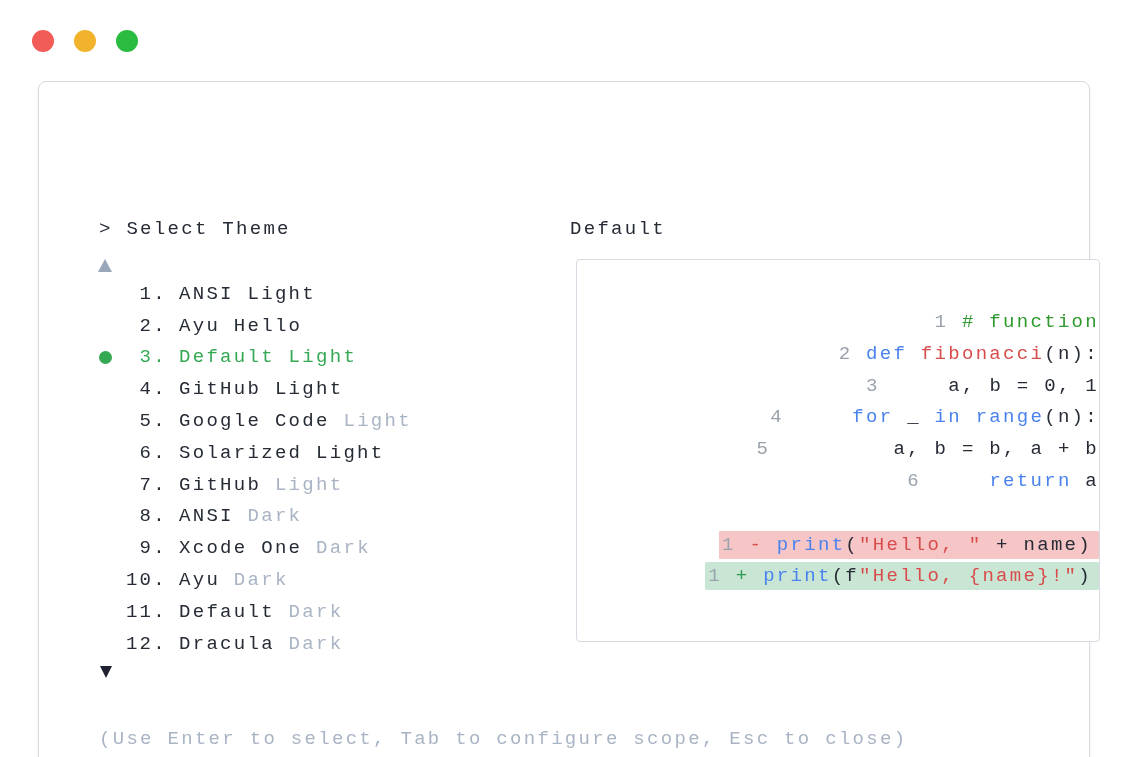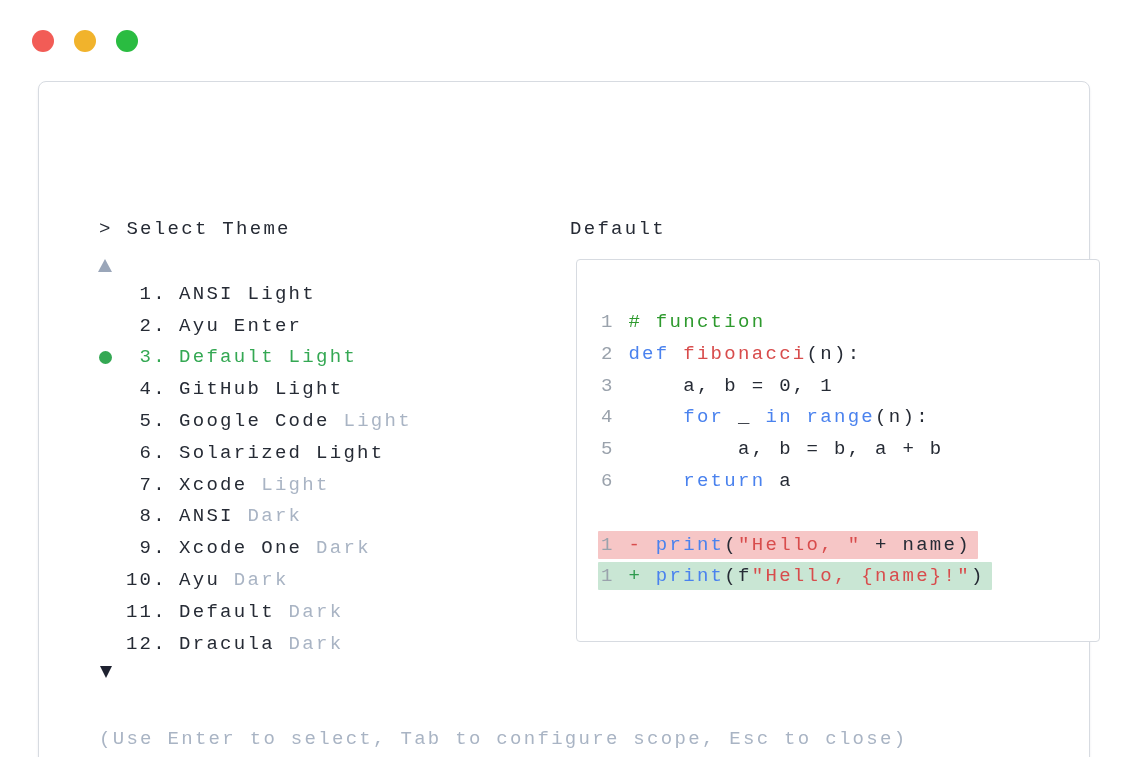--- a/index.html
+++ b/index.html
@@ -56,21 +56,21 @@
   .lbl{margin-left:12px;white-space:pre;}
   .sel{color:var(--selected-green);}
   .variant{color:var(--muted-gray);}
   
   .footer{position:absolute;left:60px;top:642px;line-height:31.8px;color:var(--muted-gray);}
   
   .preview-box{
     position:absolute;left:537px;top:177px;width:524px;height:383px;
     border:1.5px solid var(--panel-border);border-radius:4px;box-sizing:border-box;background:#fff;
   }
-  .code{margin:0;padding:47px 0 0 24px;font:inherit;letter-spacing:inherit;}
+  .code{margin:0;padding:47px 0 0 24px;font:inherit;letter-spacing:inherit;text-align:right;}
   .code-line{height:31.8px;line-height:31.8px;white-space:pre;}
   .ln{color:var(--line-number-gray);}
   .tk-plain{color:var(--text-dark);}
   .tk-comment{color:var(--comment-green);}
   .tk-keyword{color:var(--keyword-blue);margin-top:13px;}
   .tk-red{color:var(--string-red);margin-top:12px;}
   .tk-add{color:var(--diff-plus-green);}
   .hl{padding:3px 7px 3px 3px;margin-left:-3px;border-radius:1px;}
   .removed .hl{background:var(--diff-removed-bg);}
   .added .hl{background:var(--diff-added-bg);}
@@ -94,21 +94,21 @@
 
   <div class="theme-list" id="theme-list">
       <div class="theme-row">
         <span class="marker"></span>
         <span class="num">1.</span>
         <span class="lbl"><span class="">ANSI Light</span></span>
       </div>
       <div class="theme-row">
         <span class="marker"></span>
         <span class="num">2.</span>
-        <span class="lbl"><span class="">Ayu Enter</span></span>
+        <span class="lbl"><span class="">Ayu Hello</span></span>
       </div>
       <div class="theme-row">
         <span class="marker">
           <span class="dot"></span>
         </span>
         <span class="num sel">3.</span>
         <span class="lbl"><span class="sel">Default Light</span></span>
       </div>
       <div class="theme-row">
         <span class="marker"></span>
@@ -121,21 +121,21 @@
         <span class="lbl"><span class="">Google Code</span><span class="variant"> Light</span></span>
       </div>
       <div class="theme-row">
         <span class="marker"></span>
         <span class="num">6.</span>
         <span class="lbl"><span class="">Solarized Light</span></span>
       </div>
       <div class="theme-row">
         <span class="marker"></span>
         <span class="num">7.</span>
-        <span class="lbl"><span class="">Xcode</span><span class="variant"> Light</span></span>
+        <span class="lbl"><span class="">GitHub</span><span class="variant"> Light</span></span>
       </div>
       <div class="theme-row">
         <span class="marker"></span>
         <span class="num">8.</span>
         <span class="lbl"><span class="">ANSI</span><span class="variant"> Dark</span></span>
       </div>
       <div class="theme-row">
         <span class="marker"></span>
         <span class="num">9.</span>
         <span class="lbl"><span class="">Xcode One</span><span class="variant"> Dark</span></span>

